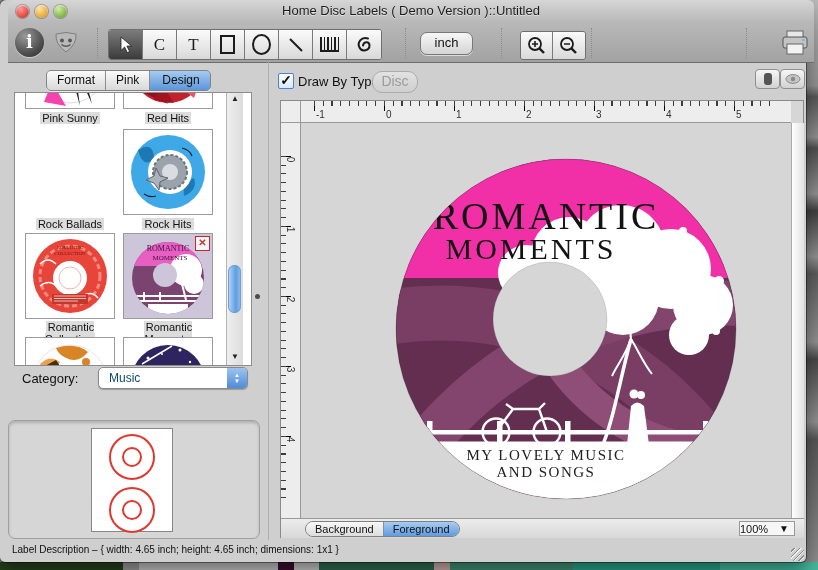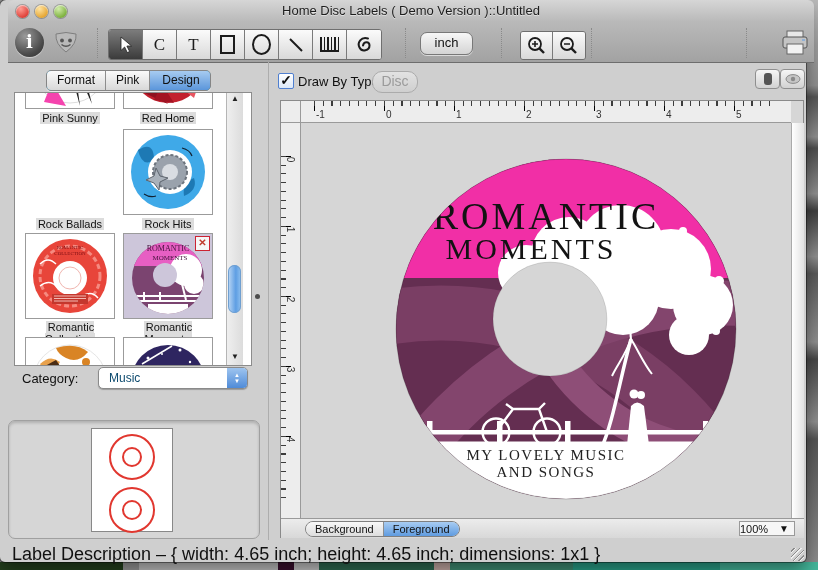--- a/index.html
+++ b/index.html
@@ -66,21 +66,21 @@
   .rvl{position:absolute;left:7px;font-size:10px;color:#333;transform:rotate(90deg);}
   #canvasArea{position:absolute;left:20px;top:22px;width:490px;height:396px;background:#d6d6d6;overflow:hidden;}
   #vScroll{position:absolute;left:510px;top:22px;width:13px;height:396px;background:linear-gradient(90deg,#ffffff,#e2e2e2);border-left:1px solid #aaa;box-sizing:border-box;}
   #bottomBar{position:absolute;left:0;top:417px;width:523px;height:20px;background:linear-gradient(#ececec,#d8d8d8);border-top:1px solid #9a9a9a;box-sizing:border-box;}
   .layerSeg{position:absolute;left:24px;top:2px;display:flex;border:1px solid #7f7f7f;border-radius:8px;overflow:hidden;}
   .layerTab{height:14px;line-height:14px;font-size:11px;padding:0 9px;background:linear-gradient(#f8f8f8,#dddddd);color:#111;border-right:1px solid #8d8d8d;}
   .layerTab:last-child{border-right:none;}
   .layerTab.sel{background:linear-gradient(#a8ccf2,#5f9be0);}
   #zoomSelect{position:absolute;left:458px;top:2px;width:56px;height:15px;background:#f6f6f6;border:1px solid #999;font-size:11px;color:#111;line-height:14px;box-sizing:border-box;}
   #zoomSelect .ar{position:absolute;right:5px;top:0px;font-size:10px;}
-  #statusText{position:absolute;left:12px;top:544px;font-size:18px;color:#101010;}
+  #statusText{position:absolute;left:12px;top:544px;font-size:10px;color:#101010;}
   #grip{position:absolute;left:791px;top:548px;width:13px;height:13px;
     background:repeating-linear-gradient(135deg,transparent 0 2px,#8b8b8b 2px 3px,#f0f0f0 3px 4px);}
   #splitter{position:absolute;left:268px;top:62px;width:1px;height:478px;background:#adadad;}
   #splitDot{position:absolute;left:255px;top:294px;width:5px;height:5px;border-radius:50%;background:#4c4c4c;}
   
   #bdRight{position:absolute;left:806px;top:0;width:12px;height:570px;
     background:linear-gradient(180deg,#b8b8b8 0,#9a9a9a 8%,#8f8f8f 15%,#565656 17%,#8f8f8f 24%,#4e4e4e 26%,#8f8f8f 34%,#3f3f3f 37%,#8f8f8f 45%,#5a5a5a 48%,#8f8f8f 60%,#474747 63%,#8f8f8f 74%,#555 77%,#8f8f8f 100%);}
   #bdBottom{position:absolute;left:0;top:562px;width:818px;height:8px;
     background:linear-gradient(90deg,#24411d 0 15%,#9a9a9a 15% 17%,#c2c2c2 17% 34%,#3a0f2e 34% 36%,#c6c6c6 36% 39%,#2e6b52 39% 53%,#c8aca6 53% 55%,#3f8f74 55% 70%,#2aa189 70% 88%,#44b79b 88% 100%);}
 </style>
@@ -198,21 +198,21 @@
       <div class="tlabel" style="left:7px;top:19px;"><span>Pink Sunny</span></div>
 
       <div class="thumb" style="left:108px;top:-70px;">
         <svg width="88" height="84" viewBox="0 0 88 84">
           <circle cx="44" cy="42" r="37" fill="#c2212e"></circle>
           <path d="M20,55 L44,80 L14,66 Z" fill="#8e1220"></path>
           <path d="M50,58 L70,74 L76,56 Z" fill="#e85560"></path>
           <path d="M38,60 L50,79 L30,76 Z" fill="#a31423"></path>
         </svg>
       </div>
-      <div class="tlabel" style="left:105px;top:19px;"><span>Red Home</span></div>
+      <div class="tlabel" style="left:105px;top:19px;"><span>Red Hits</span></div>
 
       <div class="tlabel" style="left:7px;top:125px;"><span>Rock Ballads</span></div>
 
       <div class="thumb" style="left:108px;top:36px;">
         <svg width="88" height="84" viewBox="0 0 88 84">
           <circle cx="44" cy="42" r="37" fill="#3fa9e8"></circle>
           <path d="M14,20 Q30,10 30,30 Q18,38 14,20" fill="#1d79b4"></path>
           <path d="M60,66 Q74,60 70,48 Q58,52 60,66" fill="#1d79b4"></path>
           <circle cx="46" cy="42" r="22" fill="#fff"></circle>
           <circle cx="46" cy="42" r="17" fill="#9aa2ac" stroke="#6d747d" stroke-width="2" stroke-dasharray="3 2"></circle>

